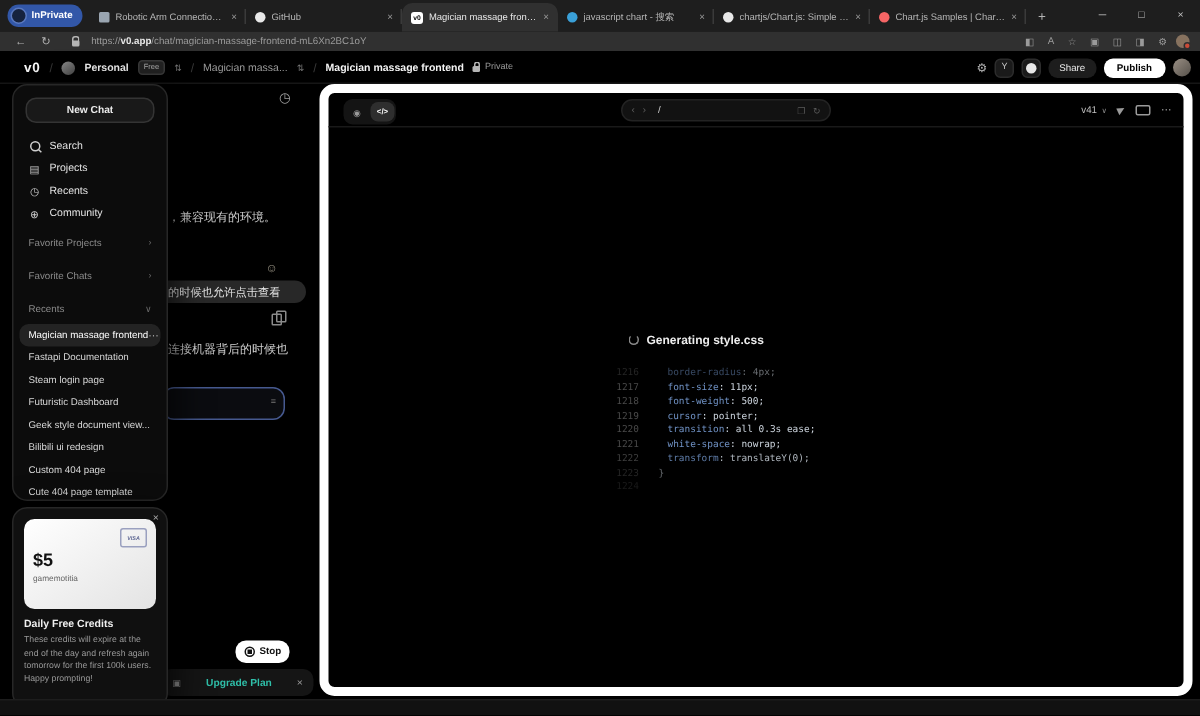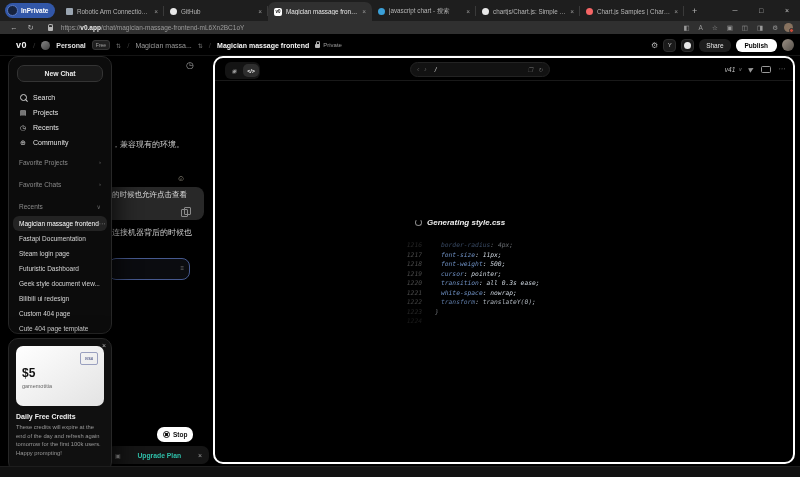--- a/index.html
+++ b/index.html
@@ -58,40 +58,40 @@
   .gh-circle{width:7px;height:7px;background:#e8e8e8;border-radius:50%;}
   .btn-share{height:13px;padding:0 7px;border-radius:6px;background:#1d1d1d;color:#e8e8e8;font-size:6.5px;
              display:flex;align-items:center;}
   .btn-publish{height:13px;padding:0 9px;border-radius:6px;background:#fff;color:#000;font-size:6.5px;font-weight:bold;
                display:flex;align-items:center;}
   .hdr-av{width:12px;height:12px;border-radius:50%;background:linear-gradient(135deg,#9a8f84,#55504a);}
   
   .hist{position:absolute;left:186px;top:60px;color:#9a9a9a;font-size:9px;}
   .frag{position:absolute;color:#cfcfcf;font-size:8px;white-space:nowrap;overflow:hidden;}
   .emoji{position:absolute;left:177px;top:174px;font-size:8px;color:#a09a8a;}
-  .bubble{position:absolute;left:105px;top:187px;width:99px;height:33px;line-height:15px;background:#282828;
+  .bubble{position:absolute;left:105px;top:187px;width:99px;height:15px;line-height:15px;background:#282828;
           border-radius:8px;padding:0 7px;box-sizing:border-box;font-size:7.5px;color:#e3e3e3;white-space:nowrap;overflow:hidden;}
   .copyi{position:absolute;left:181px;top:209px;width:5px;height:6px;border:1px solid #8a8a8a;border-radius:1px;}
   .copyi:before{content:"";position:absolute;top:-3px;left:2px;width:5px;height:6px;border:1px solid #8a8a8a;border-radius:1px;}
   .chat-input{position:absolute;left:108px;top:258px;width:82px;height:22px;border:1px solid #46598f;border-radius:8px;
               background:#0b0c10;box-sizing:border-box;}
   .sliders{position:absolute;right:5px;top:6px;color:#777;font-size:6px;}
   .btn-stop{position:absolute;left:157px;top:427px;height:15px;border-radius:7px;background:#fff;display:flex;
             align-items:center;gap:3px;padding:0 6px;font-size:6.5px;font-weight:bold;color:#111;}
   .stopi{width:7px;height:7px;border:1px solid #111;border-radius:50%;box-sizing:border-box;display:flex;
          align-items:center;justify-content:center;}
   .stopi:after{content:"";width:3px;height:3px;background:#111;}
   .bottombar{position:absolute;left:107px;top:446px;width:102px;height:18px;background:#151515;border-radius:7px;
              display:flex;align-items:center;}
   .bb-ico{color:#8a8a8a;font-size:6px;margin-left:8px;}
   .bb-label{color:#2fbfa9;font-size:6.8px;font-weight:bold;margin:0 auto;}
   .bb-close{color:#9a9a9a;font-size:7px;margin-right:7px;}
   
-  .preview{position:absolute;left:213px;top:56px;width:582px;height:408px;background:#000;border:2px solid #ffffff;
-           border-radius:10px;box-sizing:border-box;font-style:italic;}
+  .preview{position:absolute;left:213px;top:56px;width:582px;height:408px;background:#000;border:6px solid #ffffff;
+           border-radius:10px;box-sizing:border-box;}
   .ptoolbar{position:relative;height:22px;border-bottom:1px solid #191919;}
   .seg{position:absolute;left:10px;top:4px;height:15px;background:#141414;border-radius:6px;display:flex;
        align-items:center;padding:1px;gap:1px;}
   .segbtn{width:16px;height:13px;display:flex;align-items:center;justify-content:center;color:#9a9a9a;
           font-size:6px;border-radius:5px;}
   .segbtn.on{background:#2e2e2e;color:#fff;font-size:5.2px;font-weight:bold;}
   .urlpill{position:absolute;left:195px;top:4px;width:140px;height:15px;background:#121212;border:1px solid #232323;
            border-radius:8px;box-sizing:border-box;display:flex;align-items:center;padding:0 6px;gap:5px;}
   .pill-chev{color:#5a5a5a;font-size:7px;}
   .pill-path{color:#d0d0d0;font-size:6.5px;margin-left:3px;}

